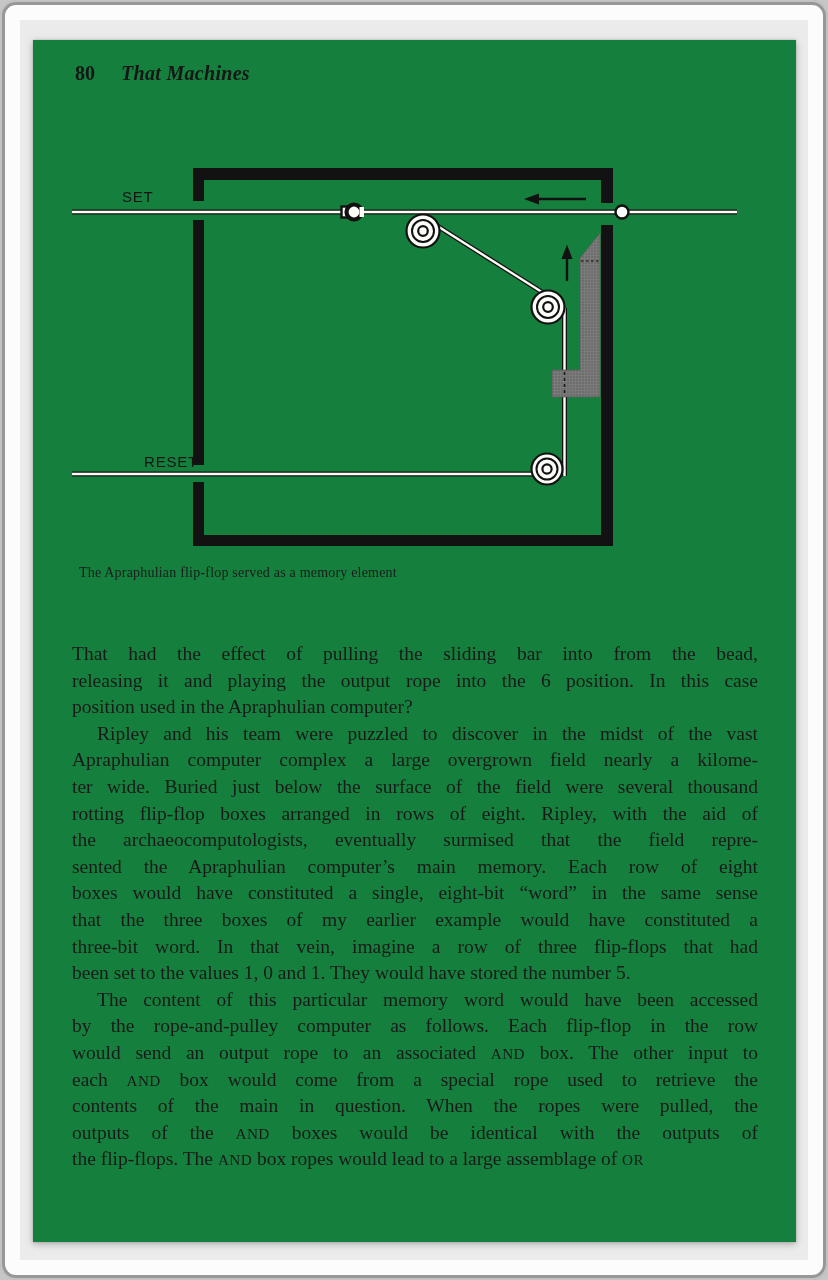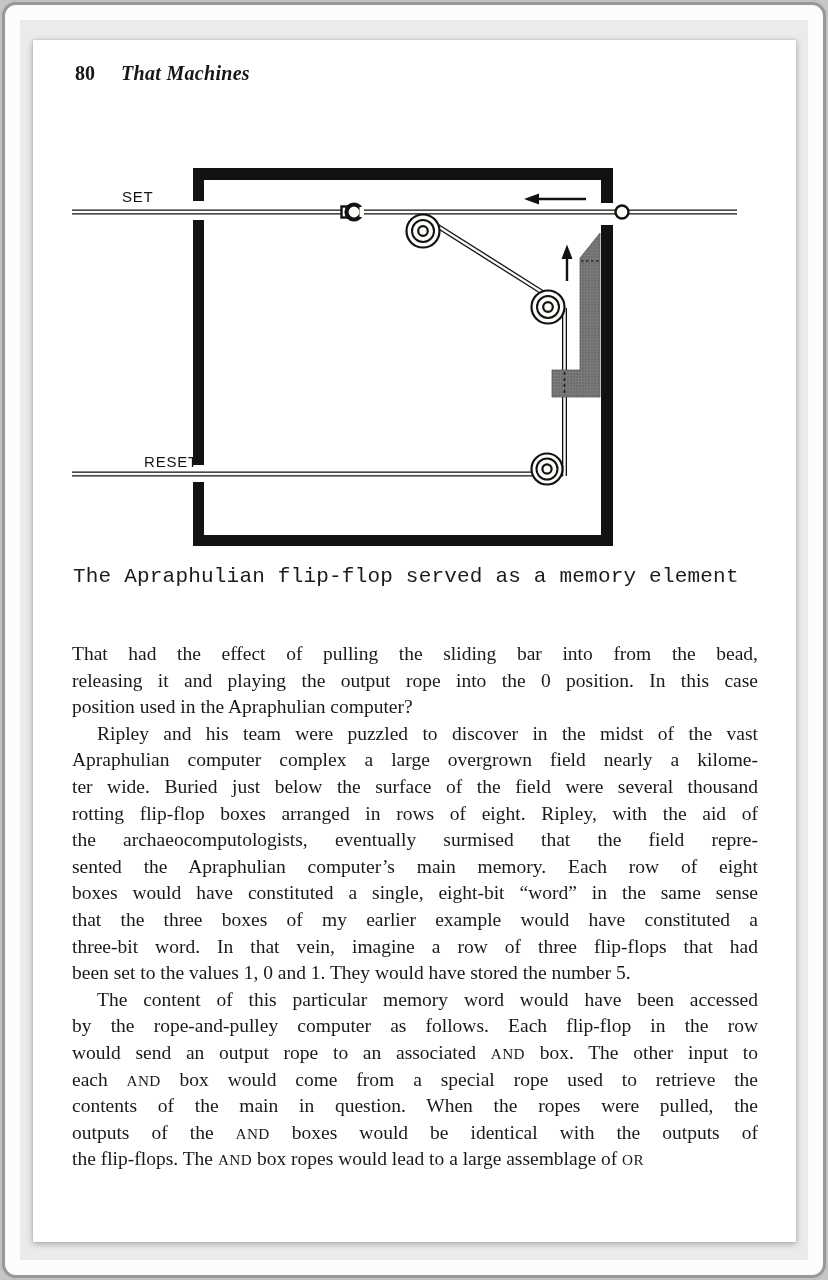--- a/index.html
+++ b/index.html
@@ -1,29 +1,29 @@
 <!DOCTYPE html>
 <html><head>
 <meta charset="utf-8">
 <style>
   html,body{margin:0;padding:0;width:828px;height:1280px;overflow:hidden;
     background:#c6c6c6;font-family:"Liberation Serif",serif;}
   .scan-frame{position:absolute;inset:0;border-radius:16px;background:#ebebeb;
     box-shadow:inset 0 0 0 2px #c2c2c2, inset 0 0 0 5px #979797, inset 0 0 0 20px #fcfcfc;}
   .book-page{position:absolute;left:33px;top:40px;width:763px;height:1202px;
-    background:#ffffff;box-shadow:0 2px 7px rgba(0,0,0,.28),0 0 2px rgba(0,0,0,.18);}
+    background:#15803d;box-shadow:0 2px 7px rgba(0,0,0,.28),0 0 2px rgba(0,0,0,.18);}
   .page-header{position:absolute;left:42px;top:22px;display:flex;align-items:baseline;gap:26px;
     font-size:20px;font-weight:bold;color:#161616;}
   .page-header .title{font-style:italic;letter-spacing:.3px;}
   .figure-svg{position:absolute;left:0;top:0;width:763px;height:560px;}
   .fig-label{position:absolute;font-family:"Liberation Sans",sans-serif;font-size:15px;
     letter-spacing:.8px;color:#141414;}
   .fig-label.set{left:89px;top:148px;}
   .fig-label.reset{left:67px;top:413px;margin-left:44px;}
-  .fig-caption{position:absolute;left:40px;top:525px;font-size:21px;color:#1b1b1b;letter-spacing:.2px;font-family:Liberation Mono, monospace;}
+  .fig-caption{position:absolute;left:46px;top:525px;font-size:14px;color:#1b1b1b;letter-spacing:.2px;}
   .text-block{position:absolute;left:39px;top:601px;width:686px;font-size:19.5px;color:#191919;}
   .line{height:26.6px;line-height:26.6px;text-align:justify;text-align-last:justify;
     overflow:hidden;white-space:nowrap;}
   .line.last{text-align-last:left;}
   .line.indent{text-indent:25px;}
   .sc{font-size:.78em;letter-spacing:.4px;}
 </style>
 </head>
 <body>
 
@@ -111,21 +111,21 @@
     </g>
   </svg>
 
   <div class="fig-label set">SET</div>
   <div class="fig-label reset">RESET</div>
 
   <div class="fig-caption">The Apraphulian flip-flop served as a memory element</div>
 
   <div class="text-block">
       <div class="line">That had the effect of pulling the sliding bar into from the bead,</div>
-      <div class="line">releasing it and playing the output rope into the 0 position. In this case</div>
+      <div class="line">releasing it and playing the output rope into the 6 position. In this case</div>
       <div class="line last">position used in the Apraphulian computer?</div>
       <div class="line indent">Ripley and his team were puzzled to discover in the midst of the vast</div>
       <div class="line">Apraphulian computer complex a large overgrown field nearly a kilome-</div>
       <div class="line">ter wide. Buried just below the surface of the field were several thousand</div>
       <div class="line">rotting flip-flop boxes arranged in rows of eight. Ripley, with the aid of</div>
       <div class="line">the archaeocomputologists, eventually surmised that the field repre-</div>
       <div class="line">sented the Apraphulian computer’s main memory. Each row of eight</div>
       <div class="line">boxes would have constituted a single, eight-bit “word” in the same sense</div>
       <div class="line">that the three boxes of my earlier example would have constituted a</div>
       <div class="line">three-bit word. In that vein, imagine a row of three flip-flops that had</div>

